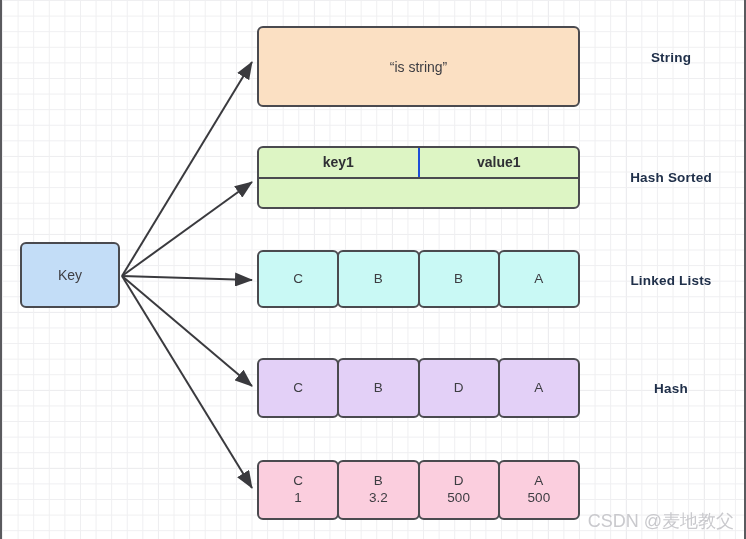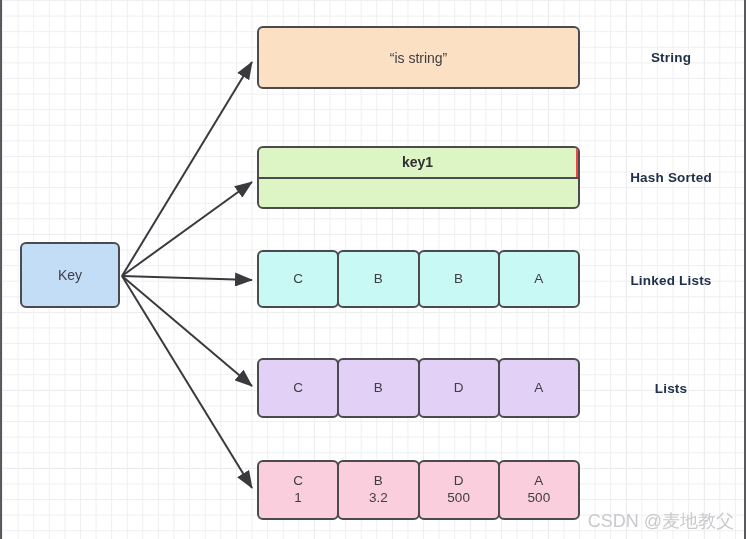--- a/index.html
+++ b/index.html
@@ -58,21 +58,21 @@
     height: 66px;
     background: #c3ddf7;
   }
   #key-box .node-label { font-size: 14px; color: #3f3f44; }
 
   
   #string-box {
     left: 255px;
     top: 26px;
     width: 323px;
-    height: 63px;
+    height: 81px;
     background: #fbe0c3;
   }
   #string-box .node-label { font-size: 14px; }
 
   
   #hash-table {
     position: absolute;
     left: 255px;
     top: 146px;
     width: 323px;
@@ -93,21 +93,21 @@
   .ht-row.header { border-bottom: 2px solid #4a4a4f; }
   .ht-cell {
     flex: 1 1 0;
     display: flex;
     align-items: center;
     box-sizing: border-box;
     font-size: 13.5px;
     color: #3d3d42;
     padding: 0 10px;
   }
-  .ht-cell.divider { border-right: 2px solid #ef4444; }
+  .ht-cell.divider { border-right: 2px solid #1d4ed8; }
   .ht-row.header .ht-cell {
     justify-content: center;
     font-weight: bold;
     font-size: 14px;
     color: #2f2f34;
   }
   .ht-row.body .ht-cell {
     justify-content: flex-start;
     color: #55565a;
   }
@@ -198,20 +198,21 @@
     <span class="node-label">Key</span>
   </div>
 
   <div class="node" id="string-box">
     <span class="node-label">“is string”</span>
   </div>
 
   <div id="hash-table">
     <div class="ht-row header">
       <div class="ht-cell divider">key1</div>
+      <div class="ht-cell">value1</div>
     </div>
     <div class="ht-row body">
     </div>
   </div>
 
   <div class="strip" id="linked-lists">
     <div class="cell">
       <span>C</span>
     </div>
     <div class="cell">
@@ -255,17 +256,17 @@
     </div>
     <div class="cell">
       <span>A</span>
       <span class="cell-sub">500</span>
     </div>
   </div>
 
   <div class="row-label" id="label-string">String</div>
   <div class="row-label" id="label-hash-tables">Hash Sorted</div>
   <div class="row-label" id="label-linked-lists">Linked Lists</div>
-  <div class="row-label" id="label-sets">Lists</div>
+  <div class="row-label" id="label-sets">Hash</div>
 
   <div id="watermark">CSDN @麦地教父</div>
 
 </div>
 
 </body></html>

